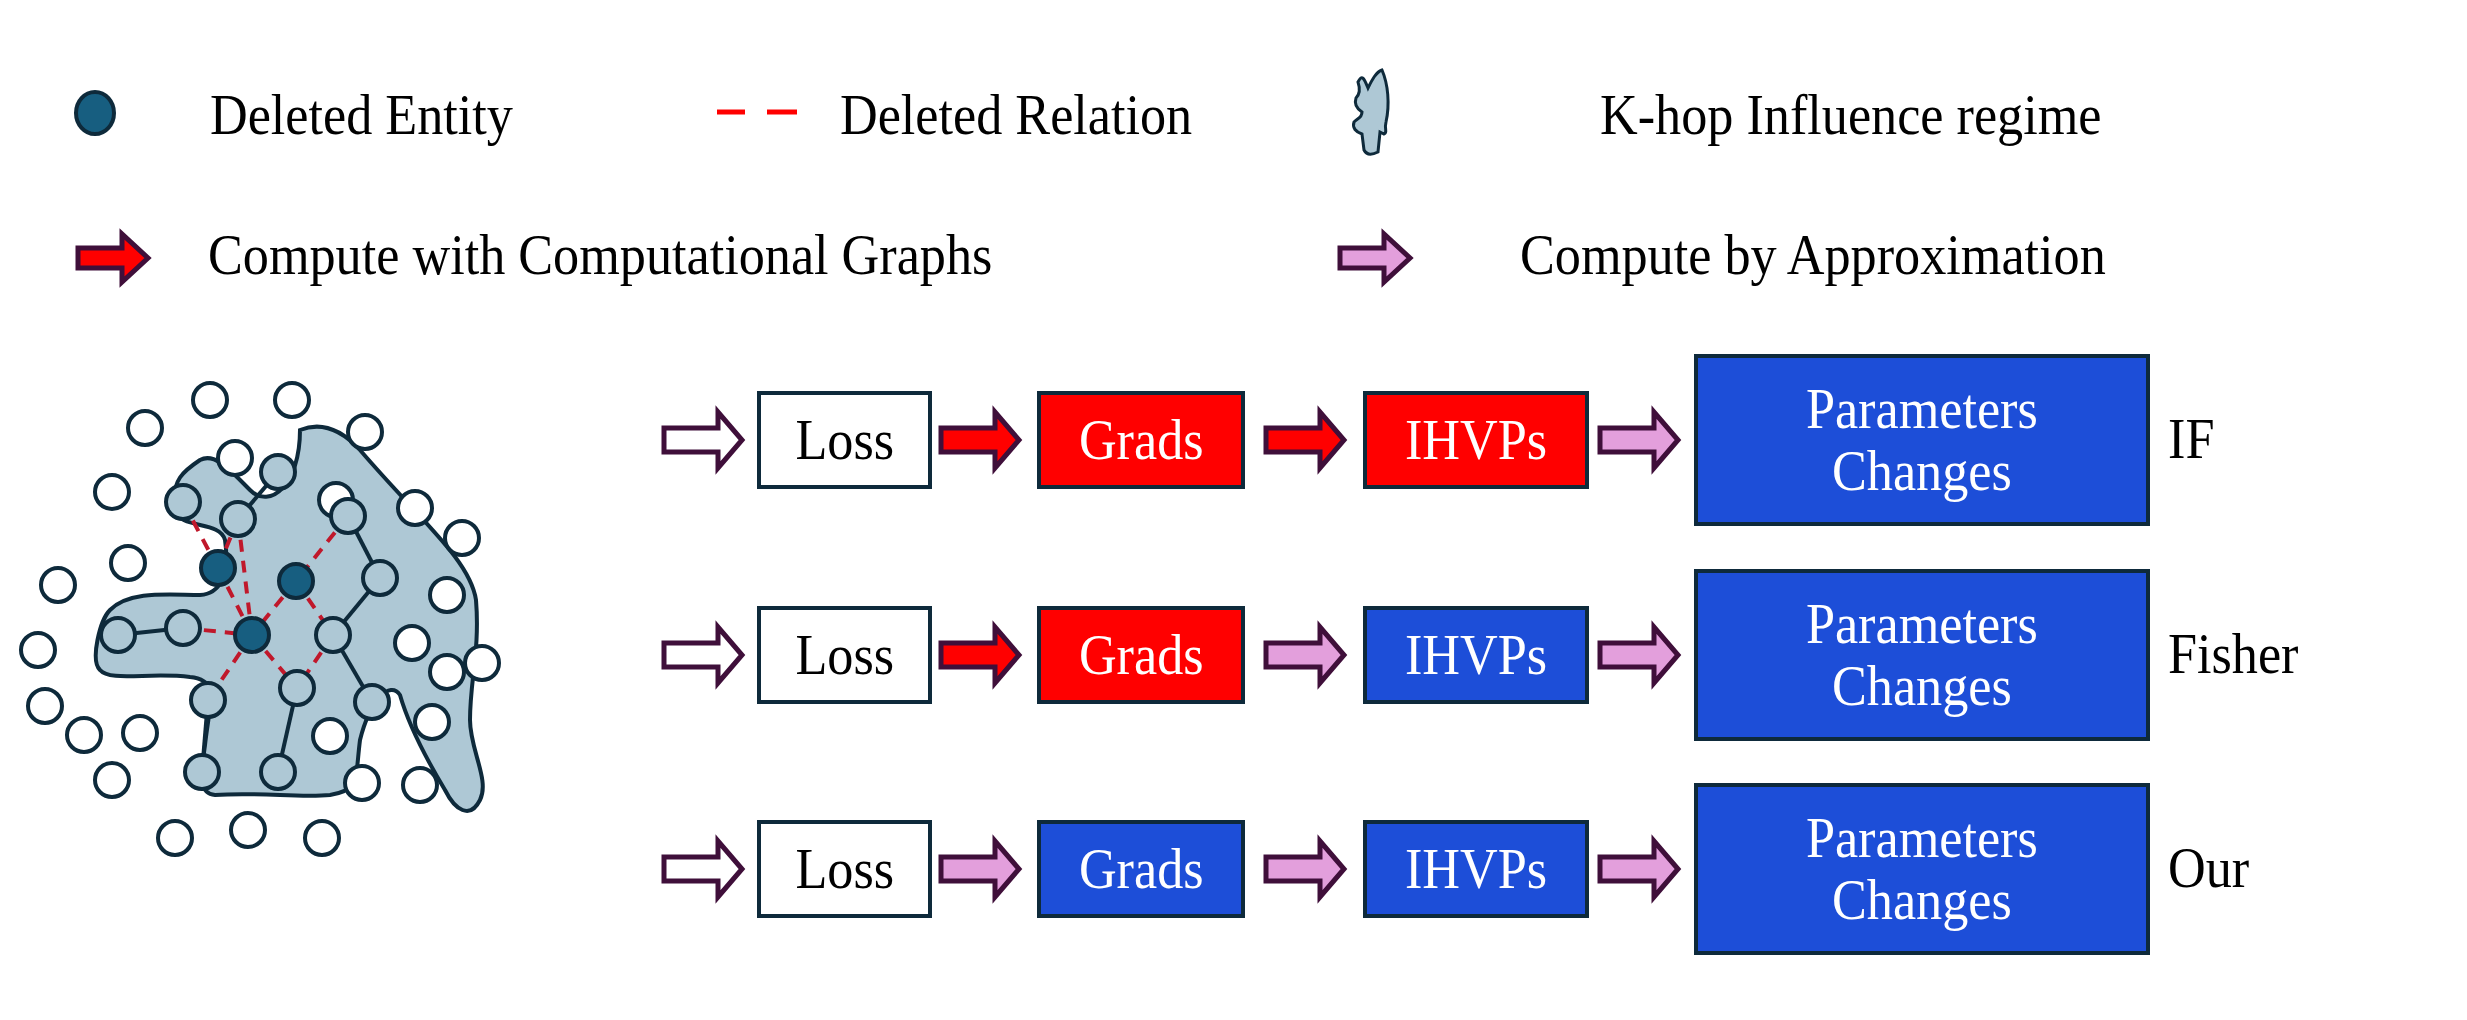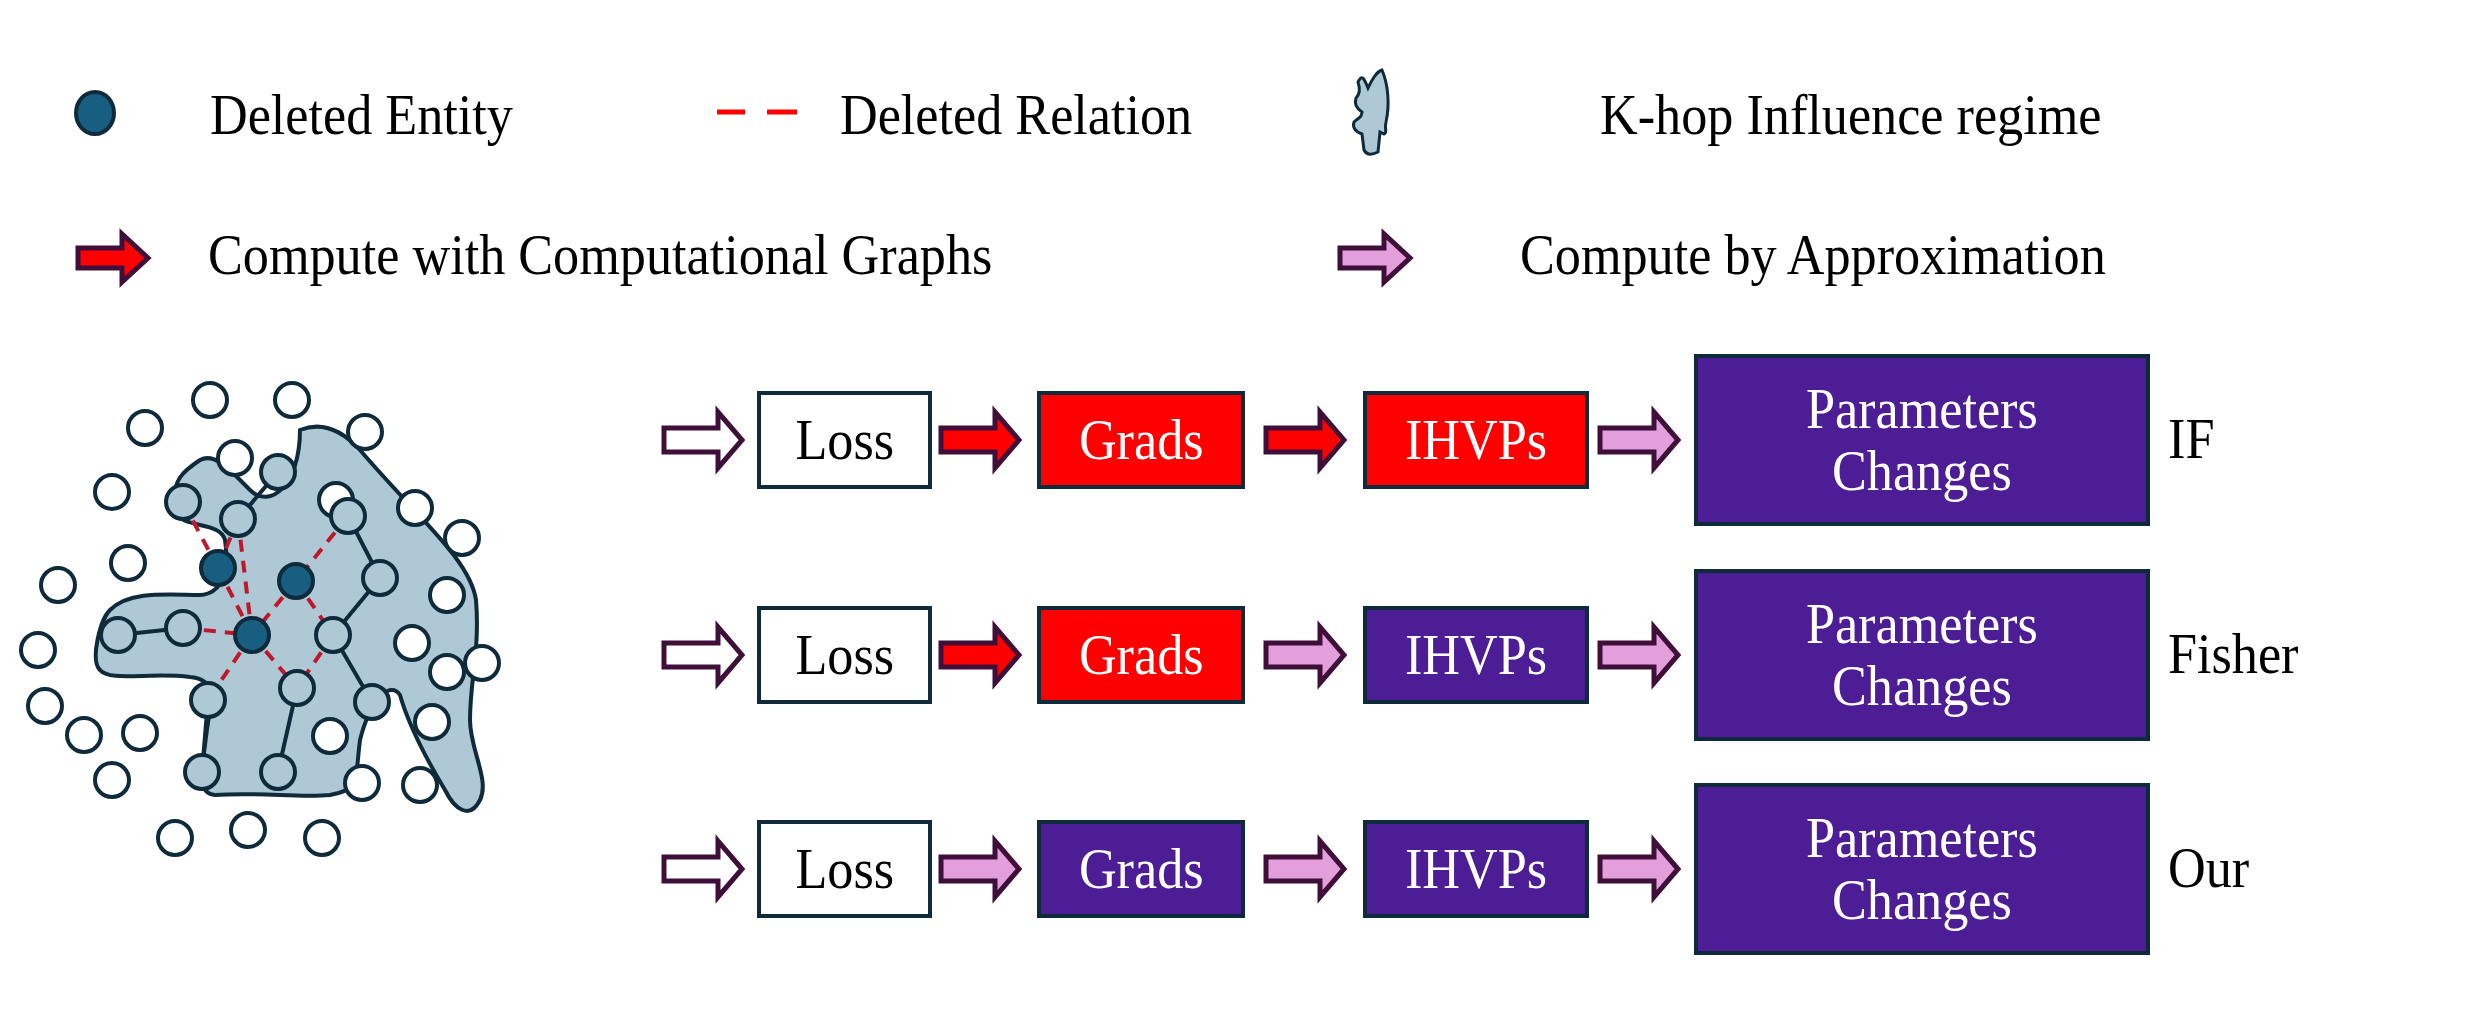--- a/index.html
+++ b/index.html
@@ -6,21 +6,21 @@
   body { width: 2467px; height: 1020px; position: relative; overflow: hidden;
          font-family: "Liberation Serif", "DejaVu Serif", serif; color: #000; }
   .legend-text { position: absolute; font-size: 58px; line-height: 1; white-space: nowrap; transform: scaleX(0.9); transform-origin: left center; }
   .abs { position: absolute; }
   .box { position: absolute; box-sizing: border-box; border: 4px solid #0e2a3b;
          display: flex; align-items: center; justify-content: center;
          font-size: 58px; text-align: center; line-height: 1.0; }
   .box span { display: inline-block; transform: scaleX(0.9); }
   .box.white { background: #ffffff; color: #000; align-items: center; }
   .box.red { background: #ff0000; color: #ffffff; }
-  .box.pink { background: #4c1d95; color: #ffffff; font-family: Liberation Serif, serif; }
+  .box.pink { background: #1d4ed8; color: #ffffff; font-family: Liberation Serif, serif; }
   .box.param { line-height: 1.0; flex-direction: column; }
   .method-label { position: absolute; font-size: 58px; line-height: 1; transform: scaleX(0.9); transform-origin: left center; }
   svg.arrow { position: absolute; overflow: visible; }
 </style>
 </head>
 <body>
 
 <svg class="abs" style="left:70px;top:88px" width="50" height="50">
   <ellipse cx="25" cy="25" rx="19" ry="21" fill="#175e80" stroke="#0e2a3b" stroke-width="4"></ellipse>
 </svg>

